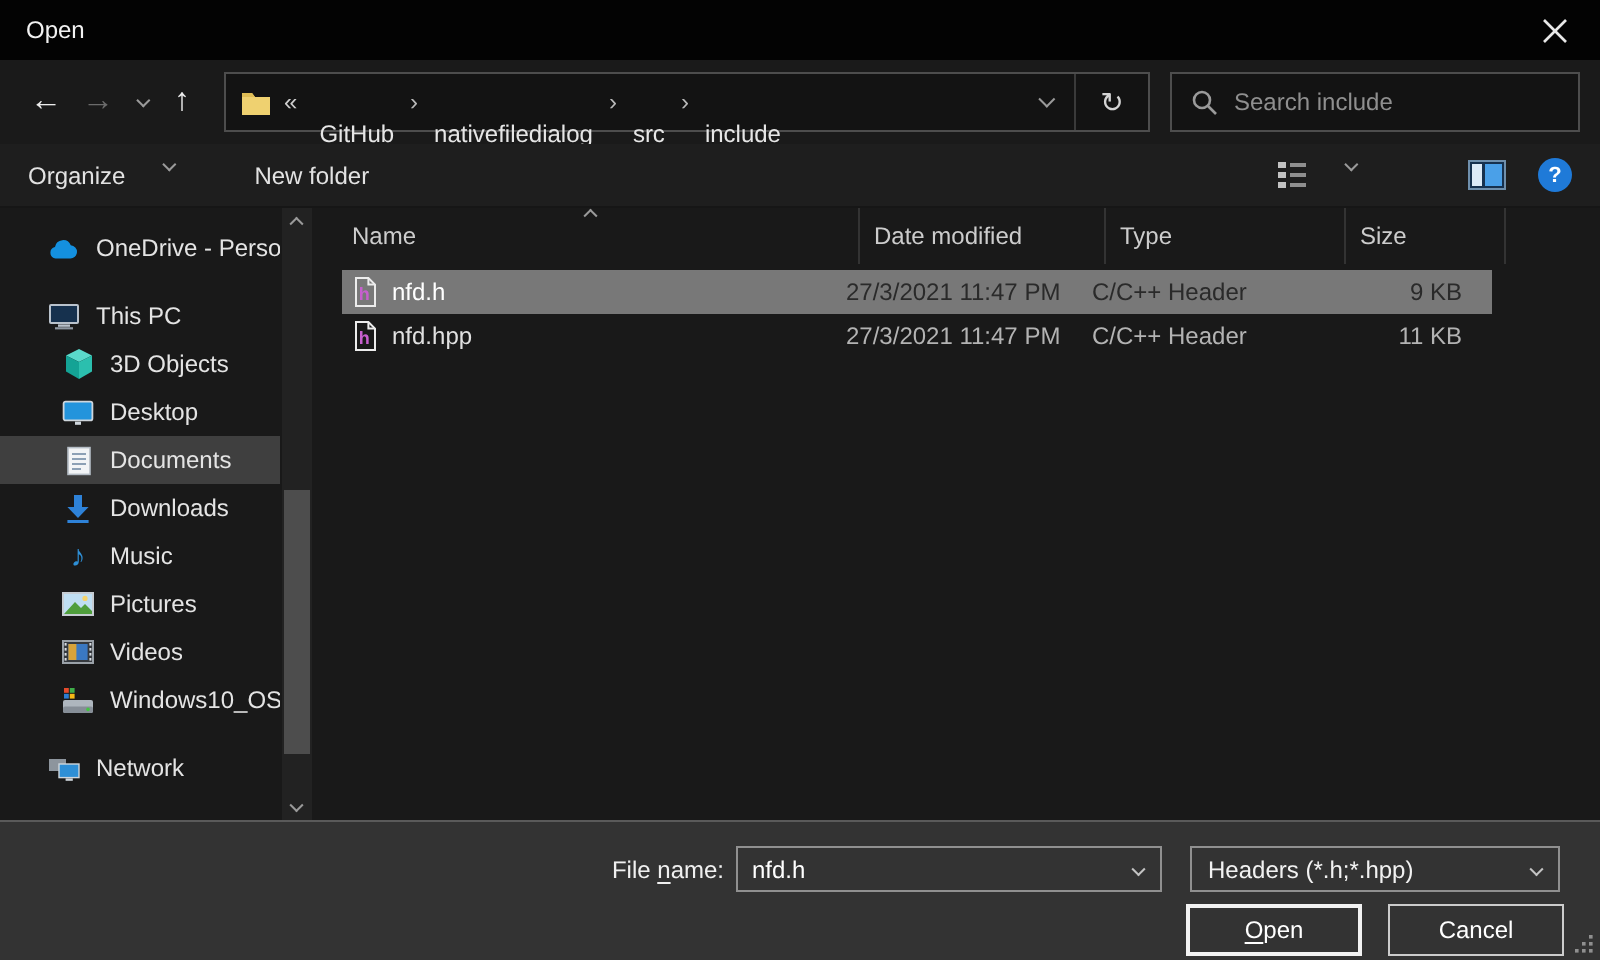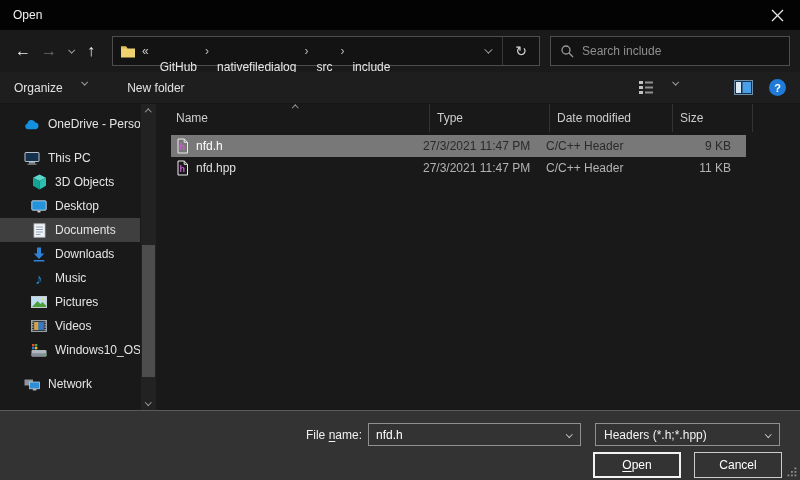--- a/index.html
+++ b/index.html
@@ -20,21 +20,21 @@
   .cv-down { transform:rotate(45deg) translateY(-2px); }
   .cv-up { transform:rotate(-135deg); }
   .cv-tiny { width:4.5px; height:4.5px; }
   .addressbar { flex:1; height:30px; margin-left:8px; border:1px solid #4d4d4d; background:#131313; display:flex; align-items:center; color:#e6e6e6; font-size:12px; }
   .addressbar .crumb { padding:0 7px; height:100%; display:flex; align-items:center;margin-top:32px; }
   .addressbar .sep { color:#b9b9b9; font-size:12px; padding:0 1px; }
   .addressbar .overflow { color:#cfcfcf; padding:0 4px 0 6px; }
   .addr-chev { margin-left:auto; padding:0 12px; height:100%; display:flex; align-items:center; }
   .addr-divider { width:1px; height:28px; background:#3a3a3a; }
   .refresh-btn { width:36px; height:100%; display:flex; align-items:center; justify-content:center; color:#d4d4d4; font-size:14px; }
-  .searchbox { width:240px; height:30px; margin-left:10px; border:1px solid #4d4d4d; background:#131313; display:flex; align-items:center; }
+  .searchbox { width:205px; height:30px; margin-left:10px; border:1px solid #4d4d4d; background:#131313; display:flex; align-items:center; }
   .searchbox .ph { color:#8f8f8f; font-size:12px; margin-left:8px; }
 
   
   .toolbar { position:absolute; top:72px; left:0; right:0; height:32px; background:#1e1e1e; display:flex; align-items:center; padding:0 14px; border-bottom:1px solid #161616; }
   .tbtn { color:#e2e2e2; font-size:12px; display:flex; align-items:flex-start; gap:18px; }
   .tbtn + .tbtn { margin-left:42px; }
   .toolbar-right { margin-left:auto; display:flex; align-items:center; gap:16px; }
   .help-circle { width:17px; height:17px; border-radius:50%; background:#1f7ad8; color:#fff; font-size:11px; font-weight:bold; display:flex; align-items:center; justify-content:center; }
 
   
@@ -321,25 +321,25 @@
           </div>
       </div>
     </div>
 
     <div class="filearea">
       <div class="header-row">
         <span class="sort-caret cv cv-up cv-tiny"></span>
         <div class="hcol name">
             <span>Name</span>
           </div>
+        <div class="hcol date">
+            <span>Date modified</span>
+          </div>
         <div class="hcol type">
             <span>Type</span>
-          </div>
-        <div class="hcol date">
-            <span>Date modified</span>
           </div>
         <div class="hcol size">
             <span>Size</span>
           </div>
       </div>
 
       <div class="rows">
         <div class="frow selected">
           <span class="c-name">
             <svg width="13" height="16" viewBox="0 0 13 16">

